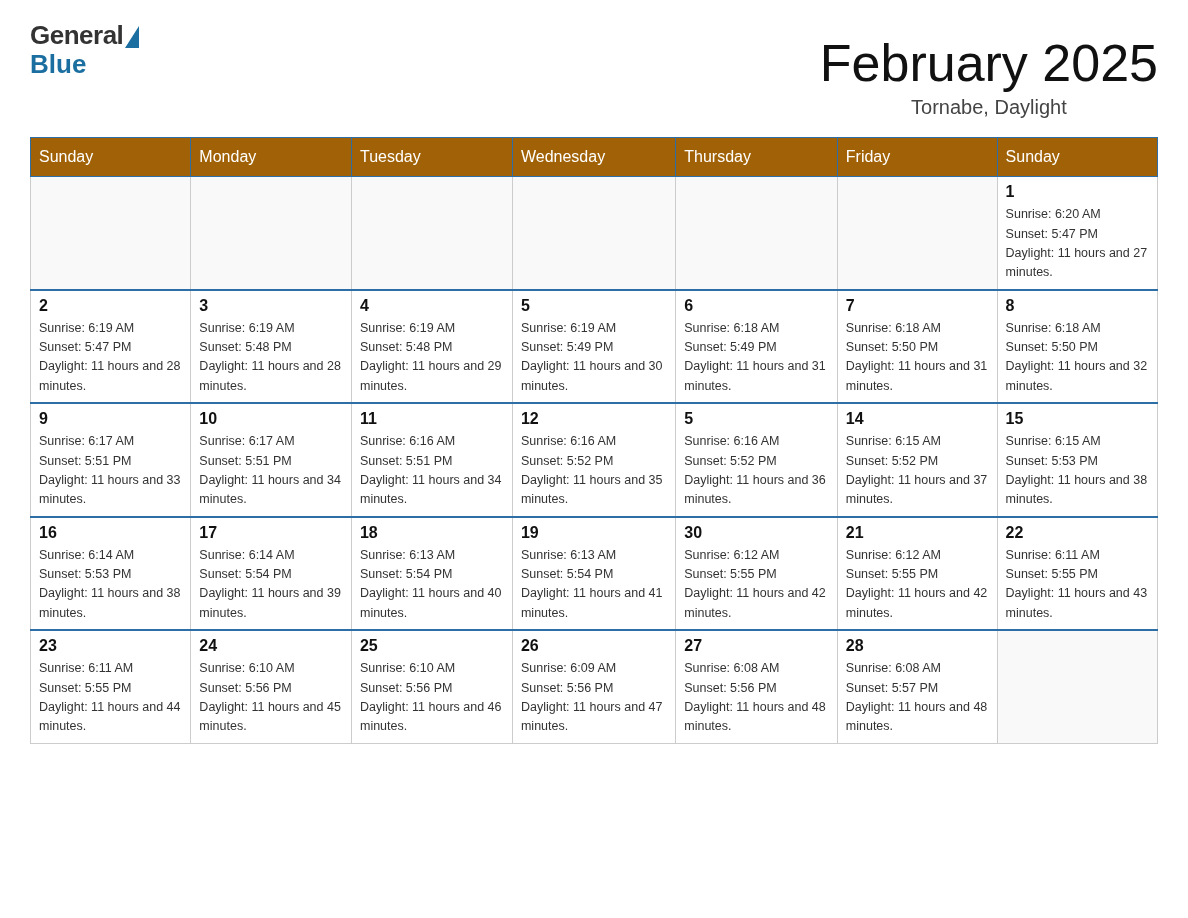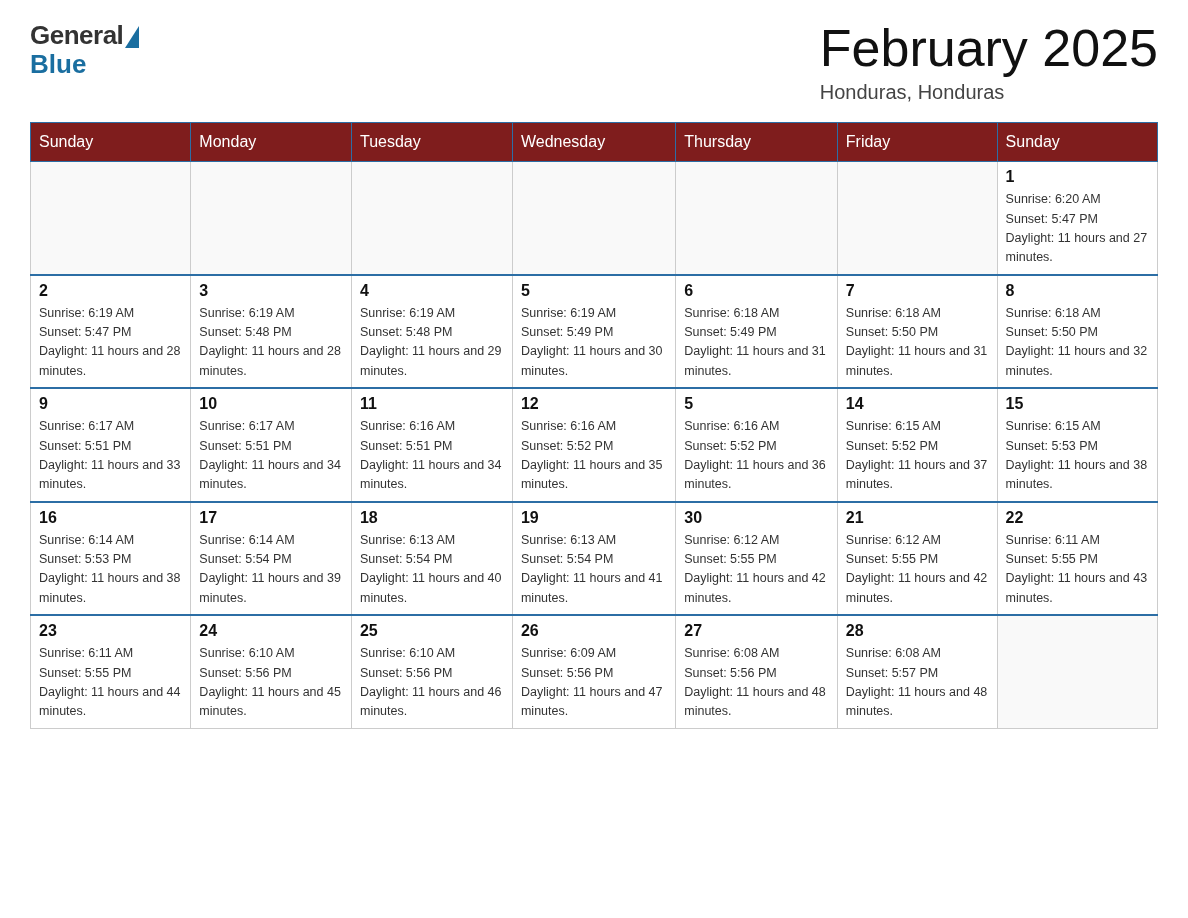--- a/index.html
+++ b/index.html
@@ -42,40 +42,41 @@
       margin-top: 2px;
     }
     .logo-blue {
       font-size: 26px;
       font-weight: bold;
       color: #1a6ea0;
       margin-top: -2px;
       margin-left: 0px;
     }
     .title-block {
-      text-align: left;
+      text-align: center;
+      margin-top: 15px;
     }
     .month-title {
       font-size: 52px;
       font-weight: normal;
       color: #111;
       line-height: 1.1;
     }
     .location {
       font-size: 20px;
       color: #444;
       margin-top: 4px;
     }
     .calendar {
       width: 100%;
       border-collapse: collapse;
       border: 1px solid #aaa;
     }
     .calendar thead tr th {
-      background-color: #7f1d1d;
+      background-color: #a16207;
       color: #fff;
       font-size: 16px;
       font-weight: normal;
       padding: 10px 8px;
       text-align: left;
       border: 1px solid #2c6ea5;
     }
     .calendar tbody tr td {
       vertical-align: top;
       border: 1px solid #ccc;
@@ -112,21 +113,21 @@
 <div class="header">
   <div class="logo">
     <div class="logo-top">
       <span class="logo-general">General</span>
       <div class="logo-triangle"></div>
     </div>
     <span class="logo-blue">Blue</span>
   </div>
   <div class="title-block">
     <div class="month-title">February 2025</div>
-    <div class="location">Honduras, Honduras</div>
+    <div class="location">Tornabe, Daylight</div>
   </div>
 </div>
 
 <table class="calendar">
   <thead>
     <tr>
     <th>Sunday</th>
         <th>Monday</th>
         <th>Tuesday</th>
         <th>Wednesday</th>

